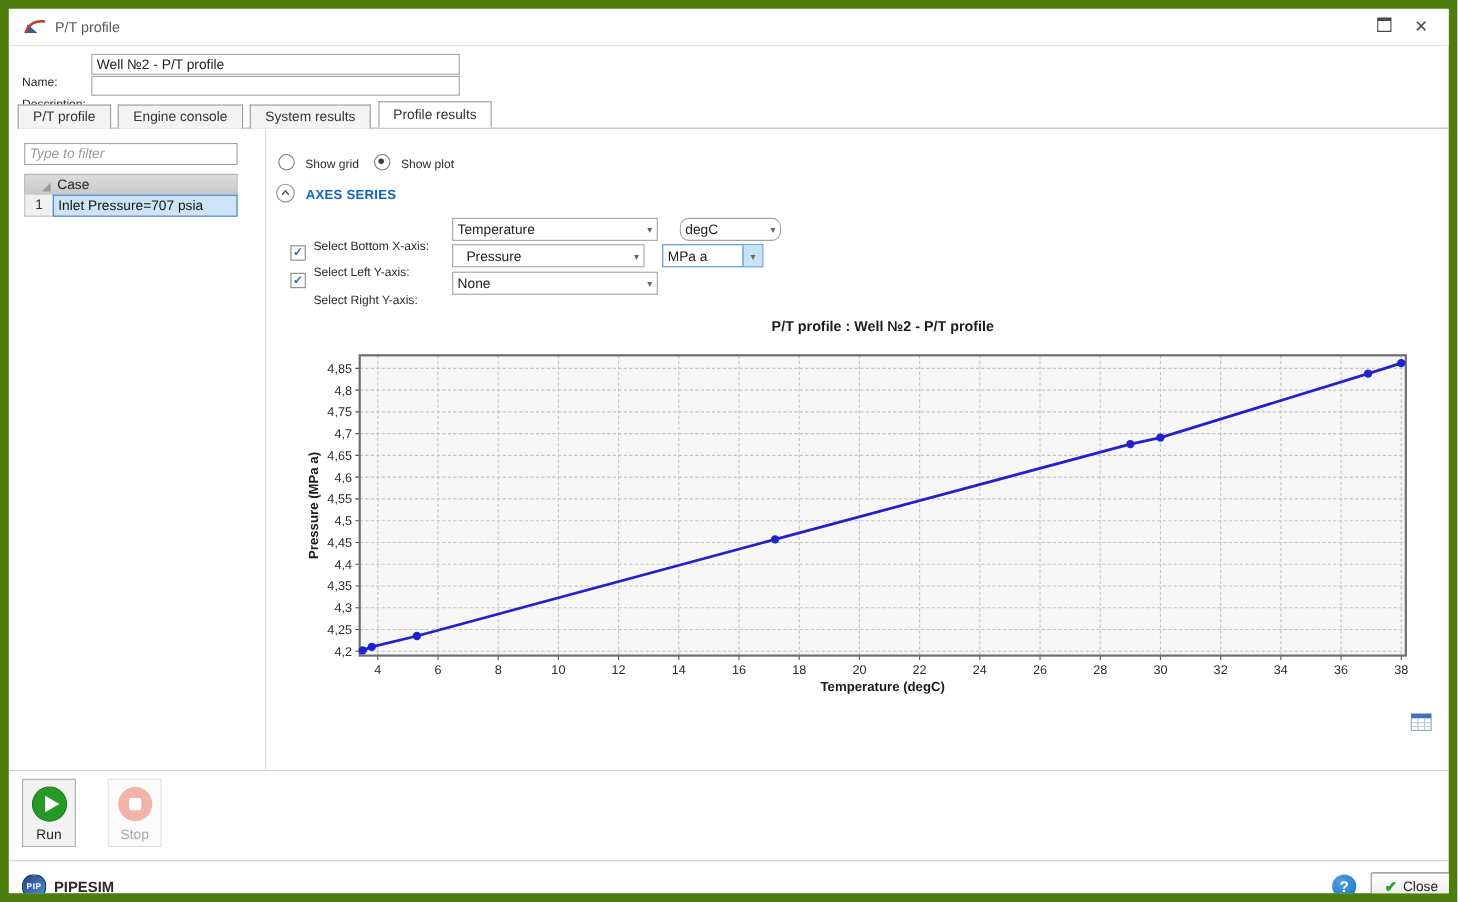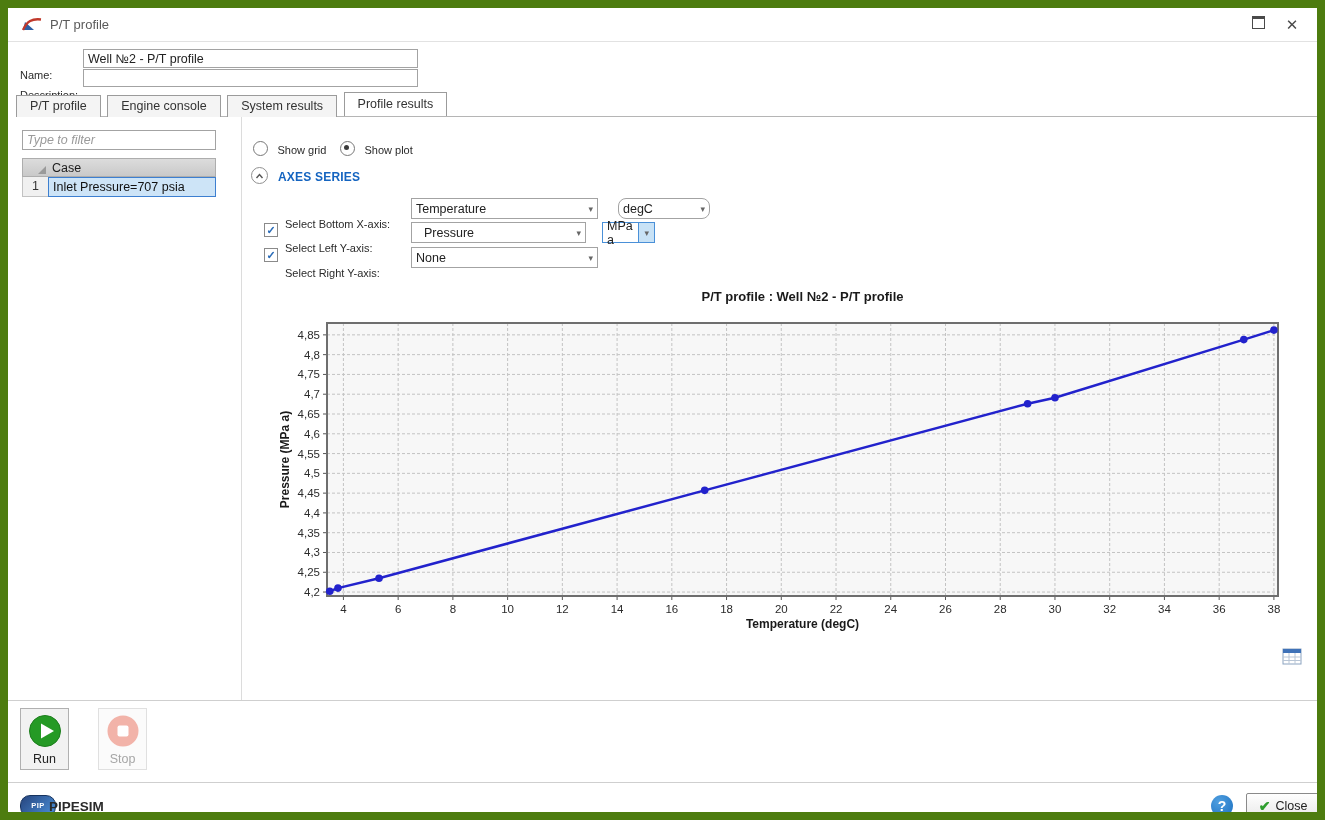--- a/index.html
+++ b/index.html
@@ -39,21 +39,21 @@
   
   .bigbtn{box-sizing:border-box;width:49px;height:62px;background:#f2f2f2;border:1px solid #b0b0b0;text-align:center;font-size:12.5px;color:#222;padding-top:5px;}
   .bigbtn.disabled{background:#fbfbfb;border-color:#e0e0e0;color:#a6a6a6;}
   .bigbtn .cap{display:block;margin-top:1px;}
   
   #brand-text{font-size:13.5px;font-weight:bold;color:#2a2a2a;}
   .help-circle{width:22px;height:22px;border-radius:50%;background:radial-gradient(circle at 35% 30%,#4f9fe0,#1b6fc0);color:#fff;font-weight:bold;font-size:14px;text-align:center;line-height:22px;}
   .close-btn{box-sizing:border-box;width:74px;height:26px;border:1px solid #8a8a8a;border-radius:2px;background:linear-gradient(#fefefe,#e9e9e9);font-size:12.5px;color:#222;display:flex;align-items:center;justify-content:center;gap:5px;}
   .close-btn .chk{color:#2f9e2f;font-weight:bold;font-size:14px;}
   #chart-svg text{font-family:"Liberation Sans",sans-serif;}
-  .logo-badge{box-sizing:border-box;width:36px;height:22px;border:1px solid #16335f;border-radius:10px;background:linear-gradient(135deg,#27457e,#4a90d9);color:#fff;font-size:7.5px;font-weight:bold;text-align:center;line-height:20px;letter-spacing:.5px;}
+  .logo-badge{box-sizing:border-box;width:22px;height:22px;border:1px solid #16335f;border-radius:10px;background:linear-gradient(135deg,#27457e,#4a90d9);color:#fff;font-size:7.5px;font-weight:bold;text-align:center;line-height:20px;letter-spacing:.5px;}
 </style>
 </head>
 <body>
 
 <div id="window">
 
   <div class="abs" id="titlebar">
     <svg class="abs" style="left:13px;top:8px;" width="22" height="17" viewBox="0 0 22 17">
       <path d="M2 14 L13 14 L4 6 Z" fill="#2e5fa3"></path>
       <path d="M2 14 C6 5 11 2.5 20 3.5" stroke="#c0392b" fill="none" stroke-width="2.4"></path>
@@ -110,21 +110,21 @@
     <span>degC</span>
     <span class="arr">▾</span>
   </div>
 
   <span class="abs cb" style="left:256px;top:215px;"><span>✓</span></span>
   <div class="abs lbl" style="left:277px;top:217px;">Select Left Y-axis:</div>
   <div class="abs combo" style="left:403px;top:214px;width:175px;padding-left:12px;">
     <span>Pressure</span>
     <span class="arr">▾</span>
   </div>
-  <div class="abs combo focused" style="left:594px;top:214px;width:53px;">
+  <div class="abs combo focused" style="left:594px;top:214px;width:92px;">
     <span>MPa a</span>
     <span class="arrbox">
         <span class="arr" style="margin:0;">▾</span>
       </span>
   </div>
 
   <span class="abs cb" style="left:256px;top:240px;"><span>✓</span></span>
   <div class="abs lbl" style="left:277px;top:242px;">Select Right Y-axis:</div>
   <div class="abs combo" style="left:403px;top:239px;width:187px;">
     <span>None</span>

